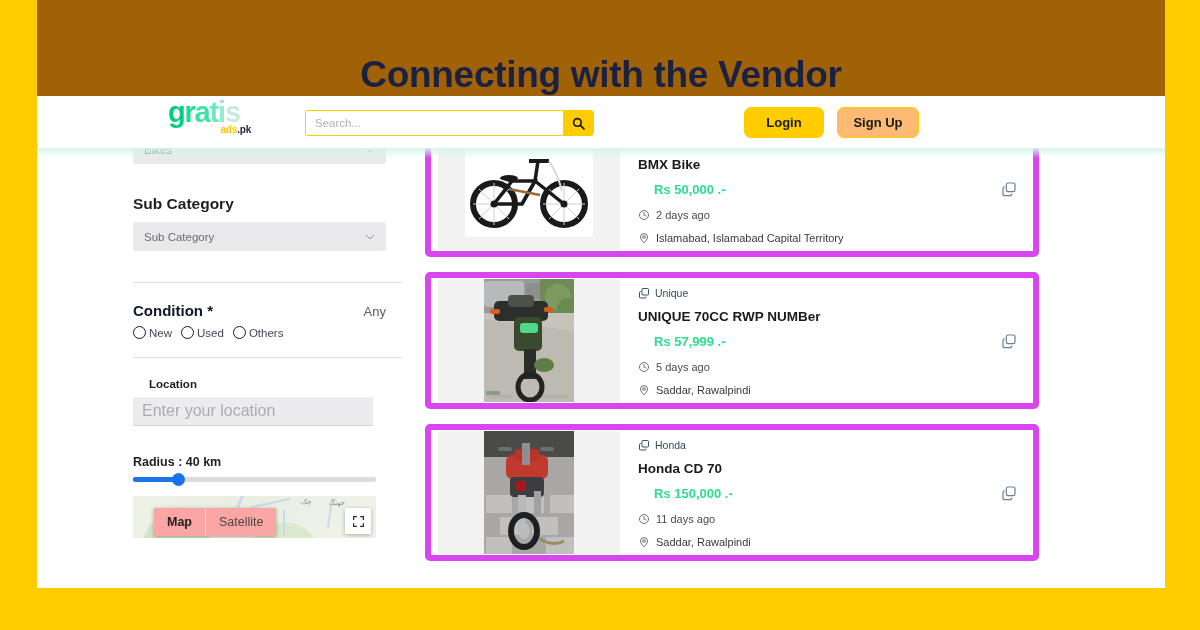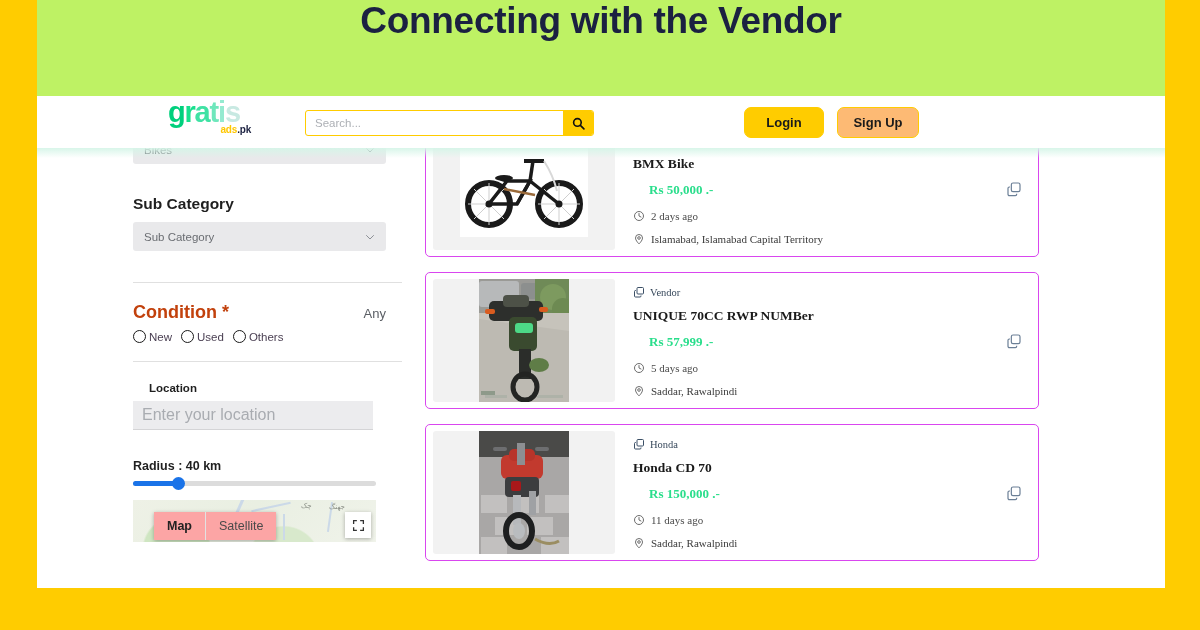--- a/index.html
+++ b/index.html
@@ -29,23 +29,23 @@
     overflow: hidden;
   }
 
   
   #banner {
     position: absolute;
     left: 0; top: 0;
     width: 1128px;
     height: 96px;
     display: flex;
-    align-items: flex-start;
+    align-items: flex-end;
     justify-content: center;
-    background: #bef264;
+    background: #a16207;
   }
   #banner-title {
     font-size: 37px;
     font-weight: bold;
     color: #1b2141;
     letter-spacing: -0.3px;
     white-space: nowrap;
   }
 
   
@@ -218,23 +218,23 @@
 
   
   #condition-row {
     display: flex;
     align-items: baseline;
     justify-content: space-between;
     width: 253px;
     margin-bottom: 7px;
   }
   #condition-title {
-    font-size: 18px;
-    font-weight: bold;
-    color: #c2410c;
+    font-size: 15px;
+    font-weight: bold;
+    color: #0f172a;
   }
   #condition-any {
     font-size: 13px;
     color: #5a5e64;
   }
   #radio-row {
     display: flex;
     align-items: center;
     gap: 0px;
   }
@@ -378,28 +378,27 @@
   #listings {
     position: absolute;
     left: 388px; top: -28px;
     width: 614px;
   }
   .card {
     position: relative;
     width: 614px;
     height: 137px;
     background: #ffffff;
-    border: 1px solid #d946ef;
+    border: 6px solid #d946ef;
     border-radius: 5px;
     margin-bottom: 15px;
     display: flex;
     align-items: center;
     padding: 7px;
     cursor: pointer;
-    font-family: Liberation Serif, serif;
   }
   .card-thumb {
     width: 182px;
     height: 123px;
     background: #f2f2f2;
     border-radius: 3px;
     flex: none;
     display: flex;
     align-items: center;
     justify-content: center;
@@ -683,21 +682,21 @@
             </svg>
           </div>
           <div class="card-body">
             <div class="card-brand">
               <span>
                 <svg width="12" height="12" viewBox="0 0 24 24" fill="none" stroke="#3b4f66" stroke-width="2">
                   <rect x="8" y="3" width="13" height="13" rx="2"></rect>
                     <path d="M16 19v1a2 2 0 0 1-2 2H5a2 2 0 0 1-2-2v-9a2 2 0 0 1 2-2h1"></path>
                 </svg>
               </span>
-              <span class="card-brand-text">Vendor</span>
+              <span class="card-brand-text">Unique</span>
             </div>
             <div class="card-title">UNIQUE 70CC RWP NUMBer</div>
             <div class="card-price">Rs 57,999 .-</div>
             <div class="card-meta">
               <span>
                 <svg width="12" height="12" viewBox="0 0 24 24" fill="none" stroke="#6d6d6d" stroke-width="2">
                   <circle cx="12" cy="12" r="9"></circle>
                     <polyline points="12,7 12,12 16,14" stroke-linecap="round"></polyline>
                 </svg>
               </span>

